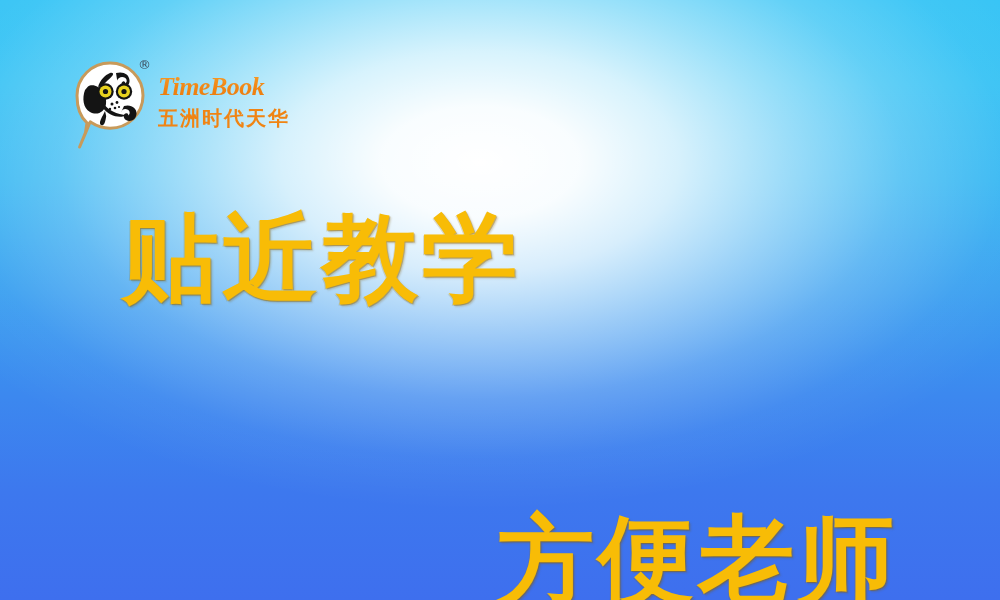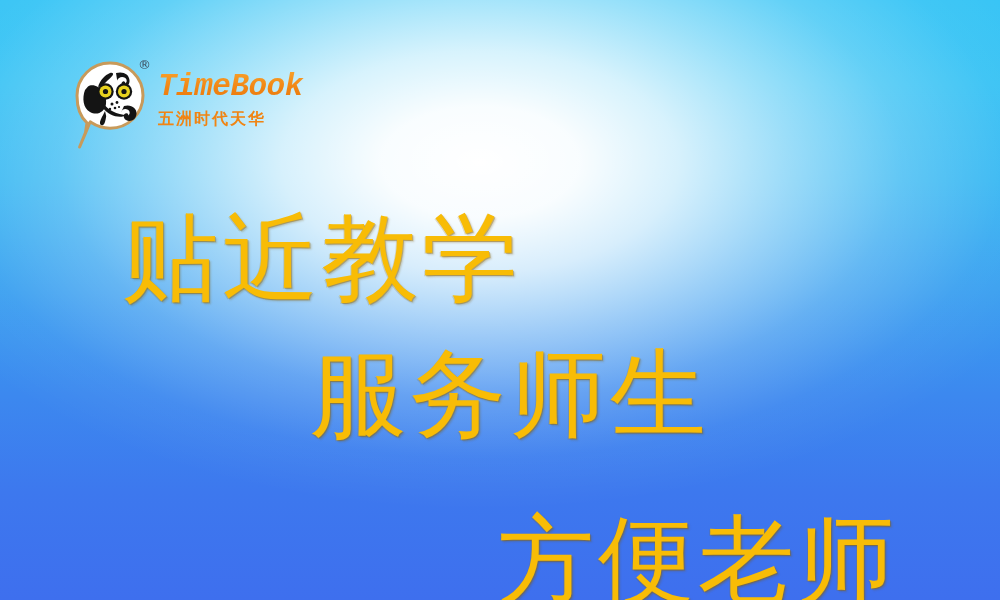--- a/index.html
+++ b/index.html
@@ -62,50 +62,50 @@
   }
 
   #logo-text {
     position: absolute;
     left: 86px;
     top: 12px;
     width: 165px;
   }
 
   #logo-wordmark {
-    font-family: Liberation Mono, monospace;
+    font-family: Liberation Serif, serif;
     font-weight: bold;
     font-style: italic;
-    font-size: 31px;
+    font-size: 26px;
     line-height: 34px;
     letter-spacing: -0.5px;
     color: #F28C14;
     background: linear-gradient(to bottom, #F9A22B 0%, #F08413 55%, #E8780C 100%);
     -webkit-background-clip: text;
     background-clip: text;
     -webkit-text-fill-color: transparent;
     white-space: nowrap;
   }
 
   #logo-cn {
     margin-top: 3px;
     font-family: "DejaVu Sans", "Liberation Sans", sans-serif;
     font-weight: bold;
-    font-size: 16px;
+    font-size: 20px;
     line-height: 23px;
     letter-spacing: 2px;
     color: #F08413;
     white-space: nowrap;
   }
 
   
   .slogan-line {
     position: absolute;
     font-family: "DejaVu Sans", "Liberation Sans", sans-serif;
-    font-weight: normal;
+    font-weight: bold;
     font-size: 96px;
     line-height: 104px;
     letter-spacing: 4px;
     white-space: nowrap;
     color: #F8BC06;
     text-shadow:
        1px  1px 0 rgba(150,105,0,0.38),
       -1px  1px 0 rgba(150,105,0,0.20),
        2px  2px 2px rgba(120,85,0,0.25);
   }
@@ -175,17 +175,16 @@
 
     <div id="logo-text">
       <div id="logo-wordmark">TimeBook</div>
       <div id="logo-cn">五洲时代天华</div>
     </div>
 
   </div>
 
   <div id="slogan-line-1" class="slogan-line">贴近教学</div>
 
-  <div id="slogan-line-2" class="slogan-line">服务师生</div>
 
   <div id="slogan-line-3" class="slogan-line">方便老师</div>
 
 </div>
 
 </body></html>

